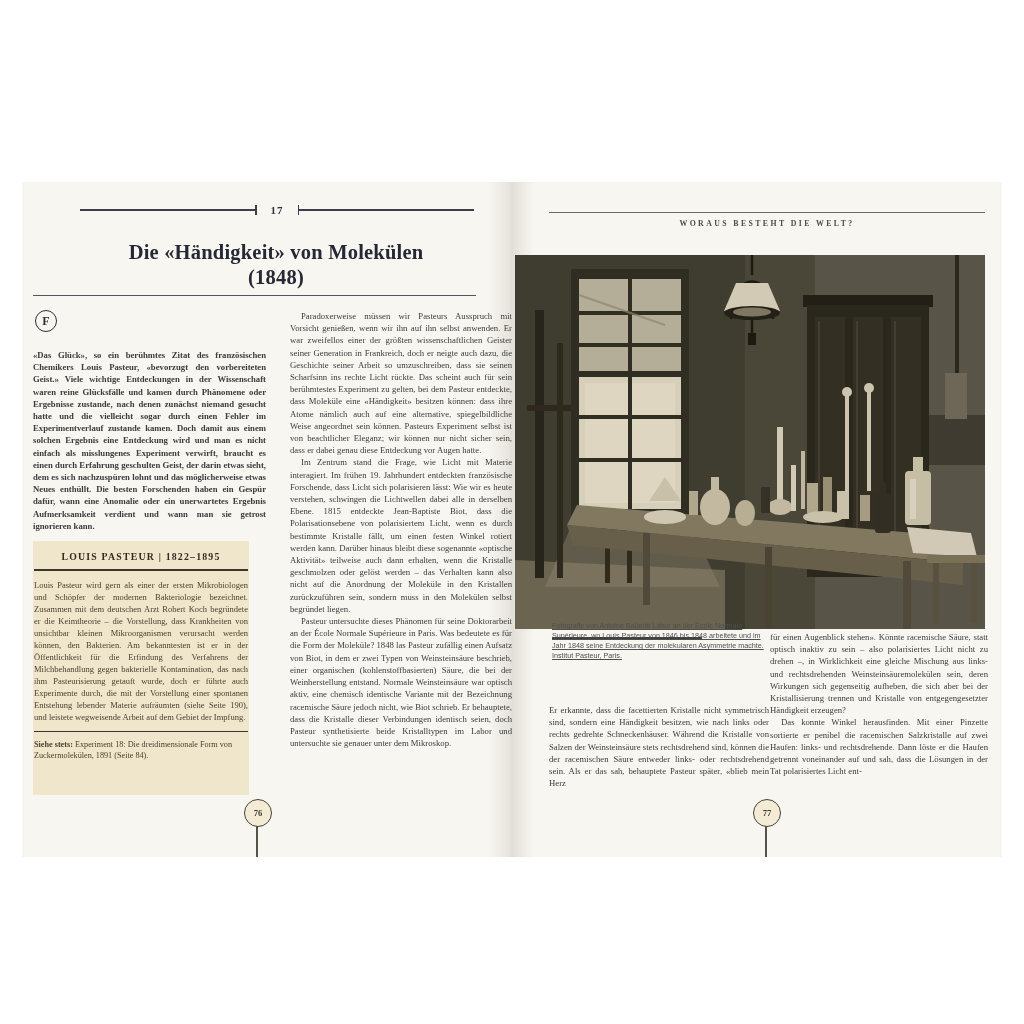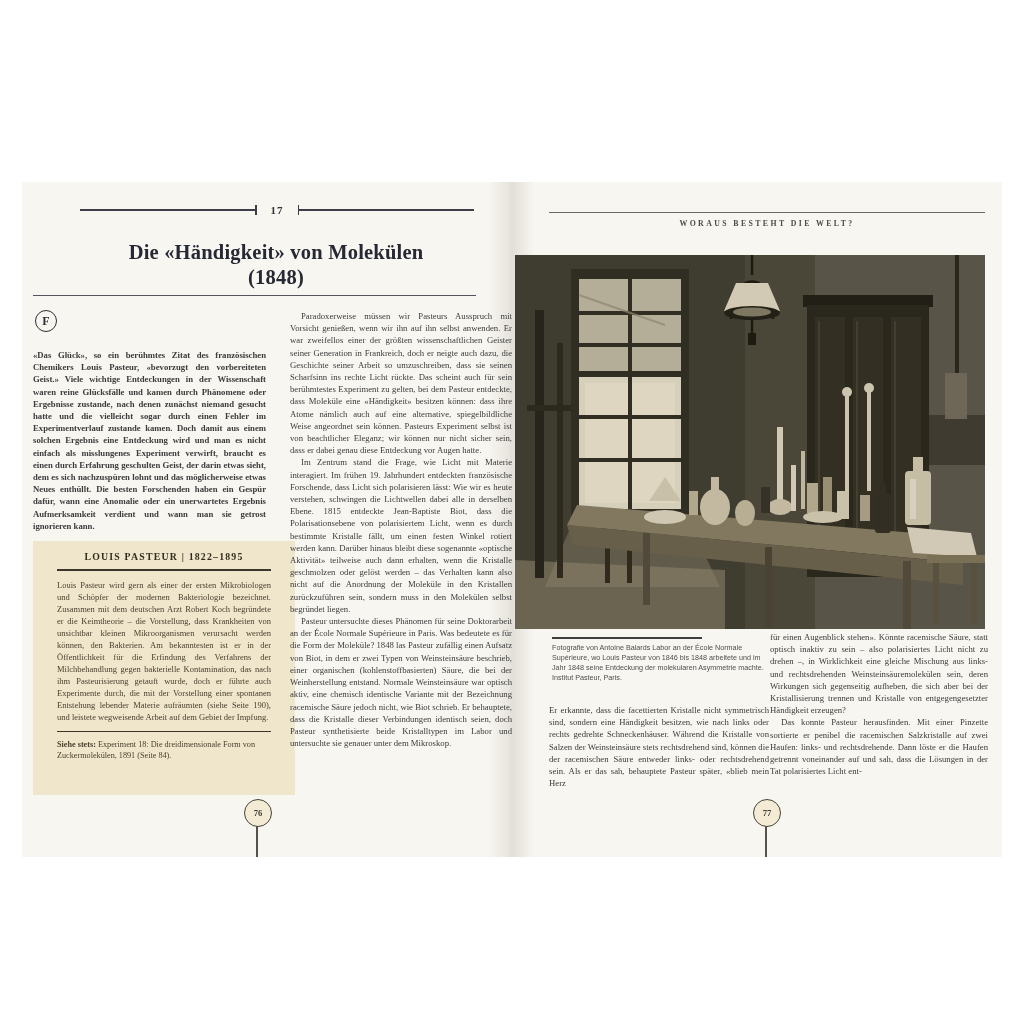--- a/index.html
+++ b/index.html
@@ -16,38 +16,38 @@
   .title{position:absolute;left:55px;top:224px;width:410px;margin:16px;text-align:center;
          font-size:20.5px;line-height:1.2;font-weight:bold;color:#262834;letter-spacing:.2px;}
   .rule{position:absolute;background:#55535c;height:1px;}
   .q-icon{position:absolute;left:35px;top:310px;width:20px;height:20px;border:1.4px solid #2e2e38;border-radius:50%;
           display:flex;align-items:center;justify-content:center;font-weight:bold;font-size:12px;color:#2e2e38;background:#f8f6f1;}
   .q-text{position:absolute;left:64px;top:311px;width:202px;font-weight:bold;font-size:8.8px;line-height:1.3;color:#2c2c34;}
   .bodycol{position:absolute;text-align:justify;font-size:8.7px;line-height:12.2px;color:#3b3b3b;overflow:hidden;}
   .bodycol p{margin:0;}
   .bodycol p.ind{text-indent:11px;}
   .infobox{position:absolute;left:33px;top:541px;width:214px;height:234px;background:#f0e6cb;
-           padding:10px 24px;color:#483f2e;}
+           padding:10px 1px;color:#483f2e;}
   .infobox .ib-title{text-align:center;font-weight:bold;font-size:9.8px;letter-spacing:1.2px;color:#322c1f;}
   .infobox .ib-rule{height:2px;background:#3c362a;margin:7px 0 8px 0;}
   .infobox .ib-body{text-align:justify;font-size:8.5px;line-height:12px;}
   .infobox .ib-rule2{height:1px;background:#3c362a;margin:8px 0 7px 0;}
   .infobox .ib-see{font-size:8.2px;line-height:11.4px;text-align:left;}
   .infobox .ib-see b{font-weight:bold;}
   .badge{position:absolute;width:26px;height:26px;border:1.6px solid #45423a;border-radius:50%;
          background:#f3ebd3;display:flex;align-items:center;justify-content:center;
          font-weight:bold;font-size:8.6px;color:#3d3a31;}
   .stem{position:absolute;width:2px;height:31px;background:#55524a;}
   
   .runhead{position:absolute;left:549px;top:219px;width:436px;text-align:center;
            font-size:7.8px;letter-spacing:2.4px;color:#4c4a45;font-weight:bold;}
   .photo{position:absolute;left:515px;top:255px;width:470px;height:374px;}
   .cap-rule{position:absolute;left:552px;top:637px;width:150px;height:2px;background:#3f3f3f;}
-  .caption{position:absolute;left:552px;top:643px;width:214px;
-           font-family:"Liberation Sans", sans-serif;font-size:7.2px;line-height:10px;color:#4e4e4e;text-align:left;}
+  .caption{position:absolute;left:552px;top:621px;width:214px;
+           font-family:"Liberation Sans", sans-serif;font-size:7.2px;line-height:10px;color:#4e4e4e;text-align:left;text-decoration:underline;}
 </style>
 </head>
 <body>
 
 <div class="canvas">
   <div class="spread"></div>
   <div class="gutter" style="position:absolute;left:488px;top:182px;width:46px;height:675px;background:linear-gradient(90deg,rgba(0,0,0,0) 0%,rgba(90,80,60,.10) 45%,rgba(90,80,60,.14) 52%,rgba(0,0,0,0) 100%);"></div>
 
   <div class="ornament">
     <span class="orn-line"></span>
@@ -188,18 +188,18 @@
 
   <div class="cap-rule"></div>
   <div class="caption">Fotografie von Antoine Balards Labor an der École Normale Supérieure, wo Louis Pasteur von 1846 bis 1848 arbeitete und im Jahr 1848 seine Entdeckung der molekularen Asymmetrie machte. Institut Pasteur, Paris.</div>
 
   <div class="bodycol" style="left:549px;top:704px;width:220px;height:100px;">
     <p>Er erkannte, dass die facettierten Kristalle nicht symmetrisch sind, sondern eine Händigkeit besitzen, wie nach links oder rechts gedrehte Schneckenhäuser. Während die Kristalle von Salzen der Weinsteinsäure stets rechtsdrehend sind, können die der racemischen Säure entweder links- oder rechtsdrehend sein. Als er das sah, behauptete Pasteur später, «blieb mein Herz</p>
   </div>
 
   <div class="bodycol" style="left:770px;top:631px;width:218px;height:178px;">
     <p>für einen Augenblick stehen». Könnte racemische Säure, statt optisch inaktiv zu sein – also polarisiertes Licht nicht zu drehen –, in Wirklichkeit eine gleiche Mischung aus links- und rechtsdrehenden Weinsteinsäuremolekülen sein, deren Wirkungen sich gegenseitig aufheben, die sich aber bei der Kristallisierung trennen und Kristalle von entgegengesetzter Händigkeit erzeugen?</p>
-    <p class="ind">Das konnte Pasteur herausfinden. Mit einer Pinzette sortierte er penibel die racemischen Salzkristalle auf zwei Haufen: links- und rechtsdrehende. Dann löste er die Haufen getrennt voneinander auf und sah, dass die Lösungen in der Tat polarisiertes Licht ent-</p>
+    <p class="ind">Das konnte Winkel herausfinden. Mit einer Pinzette sortierte er penibel die racemischen Salzkristalle auf zwei Haufen: links- und rechtsdrehende. Dann löste er die Haufen getrennt voneinander auf und sah, dass die Lösungen in der Tat polarisiertes Licht ent-</p>
   </div>
 
   <div class="badge" style="left:753px;top:799px;">77</div>
   <div class="stem" style="left:765px;top:826px;"></div>
 </div>
 
 </body></html>

